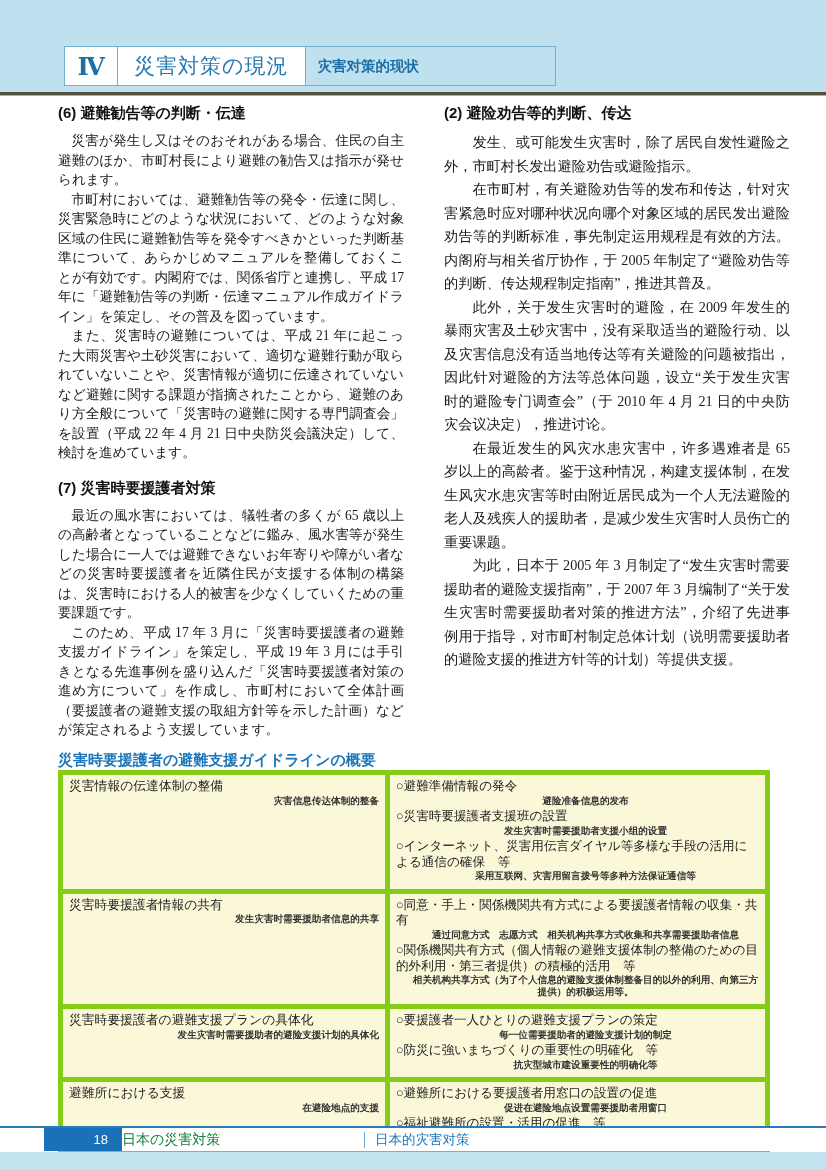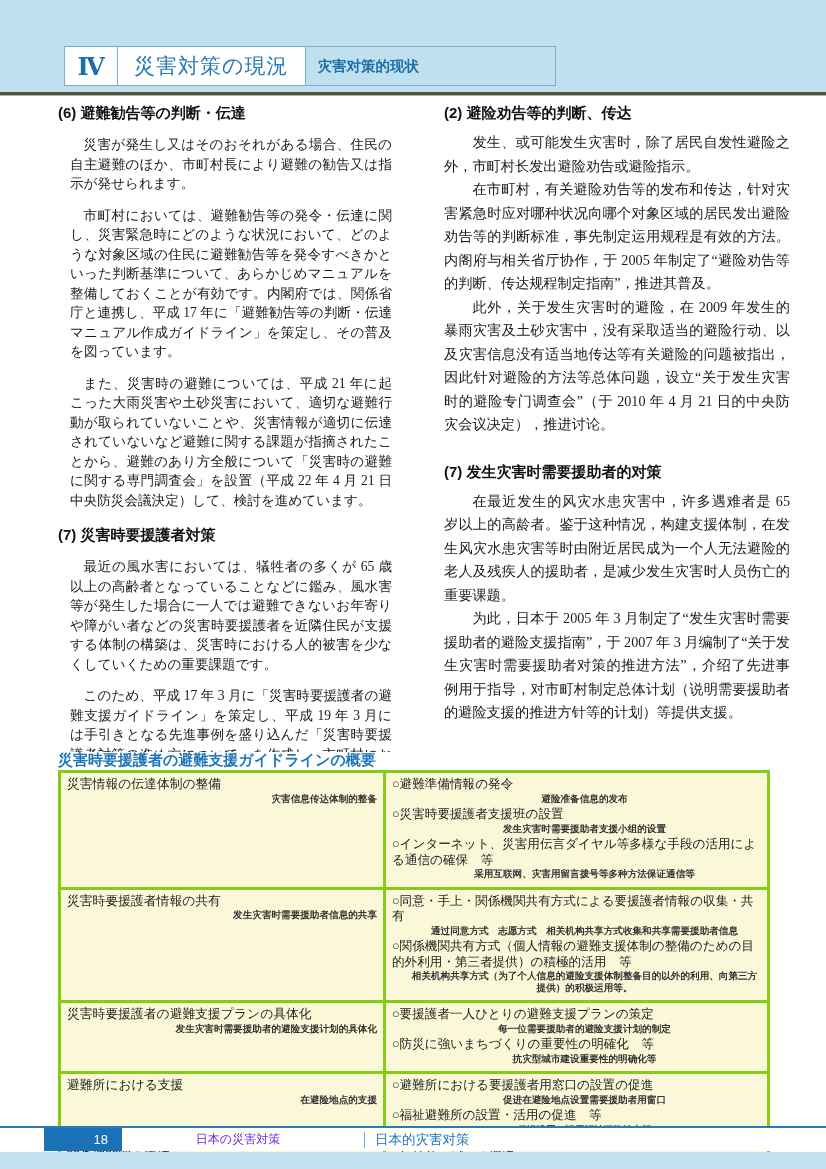--- a/index.html
+++ b/index.html
@@ -35,57 +35,57 @@
   .content{
     position:absolute;top:104px;left:58px;width:732px;height:648px;overflow:hidden;
     display:flex;gap:40px;
   }
   .col{width:352px;text-align:justify;}
   .sec-h{
     font-size:15px;font-weight:bold;color:#111;margin:0 0 8px 0;
     font-family:"Liberation Sans","DejaVu Sans",sans-serif;
   }
   .col-jp p{
-    margin:12px;font-family:"Liberation Serif","DejaVu Serif",serif;
+    margin:0;font-family:"Liberation Serif","DejaVu Serif",serif;
     font-size:13.6px;line-height:19.5px;text-indent:1em;
   }
   .col-cn p{
     margin:0;font-family:"Liberation Serif","DejaVu Serif",serif;
     font-size:14.2px;line-height:23.5px;text-indent:2em;
   }
   .col-jp .sec7h{margin-top:16px;}
   .col-cn .sec7h{margin-top:26px;}
 
   
   .tblwrap{position:absolute;top:750px;left:58px;width:712px;}
   .tbl-title-jp{color:#1c76b8;font-size:15px;font-weight:bold;line-height:20px;}
   .tbl-title-cn{color:#2f87c5;font-size:13.5px;font-weight:bold;line-height:19px;margin-bottom:5px;}
   table.gtable{
     width:712px;border-collapse:collapse;background:#fbf8d9;
     border:1.5px solid #5f5f50;table-layout:fixed;
   }
   table.gtable td{
-    border:3px solid #84cc16;vertical-align:top;padding:3px 6px 4px 6px;
+    border:5px solid #84cc16;vertical-align:top;padding:3px 6px 4px 6px;
   }
   td.lab{width:310px;}
   .lab-jp{font-size:12.8px;line-height:15.5px;color:#1c1c1c;}
   .lab-cn{font-size:9.6px;line-height:11.5px;font-weight:bold;color:#333;margin-top:1px;text-align:right;}
   .item{margin:1px 0 3px 0;}
   .i-jp{font-size:12.6px;line-height:15.5px;color:#1c1c1c;}
   .i-cn{font-size:9.6px;line-height:11.5px;font-weight:bold;color:#333;padding-left:16px;text-align:center;}
 
   
   .f-rule{position:absolute;top:1126px;left:0;width:826px;height:2px;background:#2b7ab8;}
   .f-row{position:absolute;top:1128px;left:0;width:826px;height:23px;background:#ffffff;display:flex;align-items:center;padding-left:44px;}
   .page-box{
     width:78px;height:23px;background:#1a71b8;color:#ffffff;
     display:flex;align-items:center;justify-content:flex-end;
     padding-right:14px;box-sizing:border-box;font-size:13px;
   }
-  .f-jp{width:232px;text-align:center;color:#6d28d9;font-size:12px;padding-right:10px;}
+  .f-jp{width:232px;text-align:left;color:#15803d;font-size:14px;padding-right:10px;}
   .f-div{width:1px;height:16px;background:#6aa7d4;}
   .f-cn{padding-left:10px;color:#2176b4;font-size:13.5px;}
   .bottom-band{position:absolute;top:1152px;left:0;width:826px;height:17px;background:#c4e3f0;}
 </style>
 </head>
 <body>
 
 <div class="page">
 
   <div class="band"></div>
@@ -104,21 +104,20 @@
       <p>また、災害時の避難については、平成 21 年に起こった大雨災害や土砂災害において、適切な避難行動が取られていないことや、災害情報が適切に伝達されていないなど避難に関する課題が指摘されたことから、避難のあり方全般について「災害時の避難に関する専門調査会」を設置（平成 22 年 4 月 21 日中央防災会議決定）して、検討を進めています。</p>
       <div class="sec-h sec7h">(7) 災害時要援護者対策</div>
       <p>最近の風水害においては、犠牲者の多くが 65 歳以上の高齢者となっていることなどに鑑み、風水害等が発生した場合に一人では避難できないお年寄りや障がい者などの災害時要援護者を近隣住民が支援する体制の構築は、災害時における人的被害を少なくしていくための重要課題です。</p>
       <p>このため、平成 17 年 3 月に「災害時要援護者の避難支援ガイドライン」を策定し、平成 19 年 3 月には手引きとなる先進事例を盛り込んだ「災害時要援護者対策の進め方について」を作成し、市町村において全体計画（要援護者の避難支援の取組方針等を示した計画）などが策定されるよう支援しています。</p>
     </div>
     <div class="col col-cn">
       <div class="sec-h">(2) 避险劝告等的判断、传达</div>
       <p>发生、或可能发生灾害时，除了居民自发性避险之外，市町村长发出避险劝告或避险指示。</p>
       <p>在市町村，有关避险劝告等的发布和传达，针对灾害紧急时应对哪种状况向哪个对象区域的居民发出避险劝告等的判断标准，事先制定运用规程是有效的方法。内阁府与相关省厅协作，于 2005 年制定了“避险劝告等的判断、传达规程制定指南”，推进其普及。</p>
       <p>此外，关于发生灾害时的避险，在 2009 年发生的暴雨灾害及土砂灾害中，没有采取适当的避险行动、以及灾害信息没有适当地传达等有关避险的问题被指出，因此针对避险的方法等总体问题，设立“关于发生灾害时的避险专门调查会”（于 2010 年 4 月 21 日的中央防灾会议决定），推进讨论。</p>
-      <div class="sec-h sec7h">(7) 发生灾害时需要援助者的对策</div>
       <p>在最近发生的风灾水患灾害中，许多遇难者是 65 岁以上的高龄者。鉴于这种情况，构建支援体制，在发生风灾水患灾害等时由附近居民成为一个人无法避险的老人及残疾人的援助者，是减少发生灾害时人员伤亡的重要课题。</p>
       <p>为此，日本于 2005 年 3 月制定了“发生灾害时需要援助者的避险支援指南”，于 2007 年 3 月编制了“关于发生灾害时需要援助者对策的推进方法”，介绍了先进事例用于指导，对市町村制定总体计划（说明需要援助者的避险支援的推进方针等的计划）等提供支援。</p>
     </div>
   </div>
 
   <div class="tblwrap">
     <div class="tbl-title-jp">災害時要援護者の避難支援ガイドラインの概要</div>
     <table class="gtable">
       <tbody>
           <tr>

